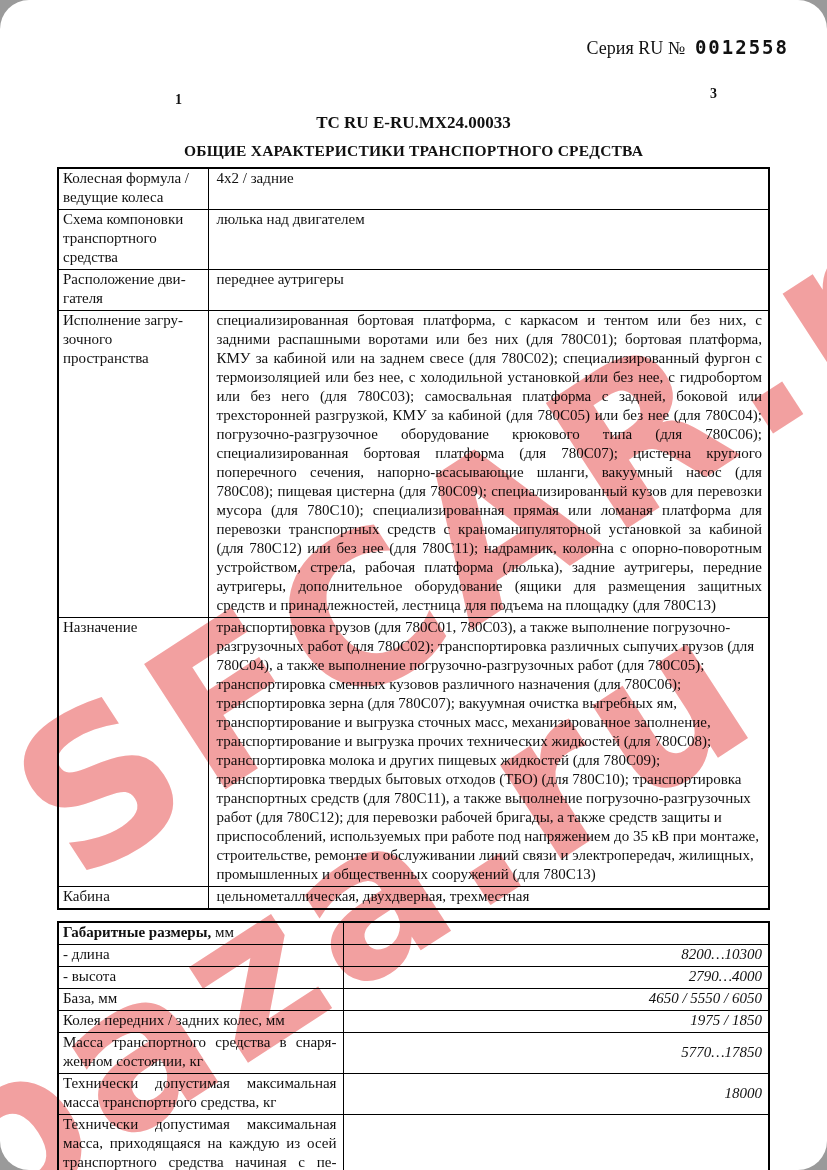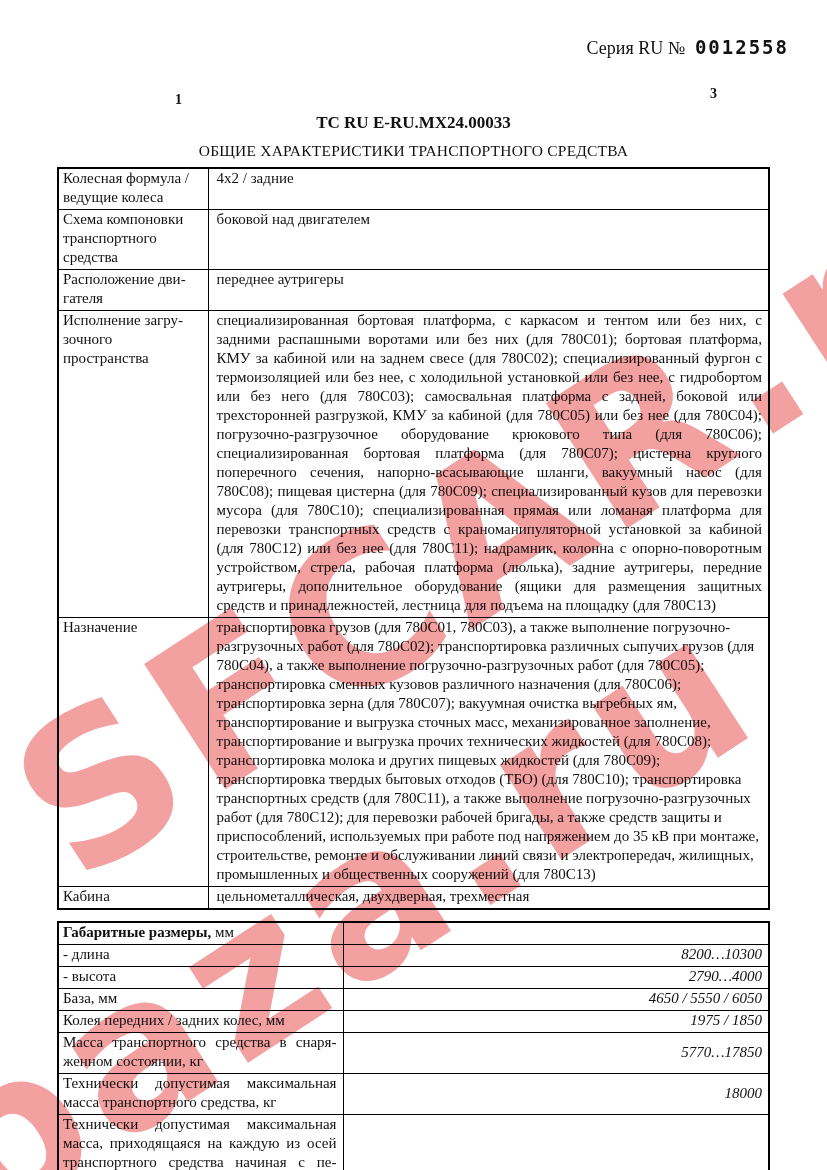--- a/index.html
+++ b/index.html
@@ -3,40 +3,41 @@
 <meta charset="utf-8">
 <style>
   html,body{margin:0;padding:0;background:#9a9a9a;}
   .page{
     position:relative;
     width:827px;height:1170px;
     background:#ffffff;
     overflow:hidden;
     font-family:"Liberation Serif", serif;
     color:#111;
+    border-radius:29px;
   }
   
   .series{
     position:absolute;top:36px;right:38px;
     font-size:18px;white-space:nowrap;
   }
   .series .num{
     font-family:"DejaVu Sans Mono", monospace;
     font-weight:700;font-size:19px;letter-spacing:2px;margin-left:10px;
   }
   .pg{position:absolute;font-weight:700;font-size:14px;}
   .pg1{left:175px;top:92px;}
   .pg3{left:710px;top:86px;}
   .docnum{
     position:absolute;left:57px;top:113px;width:713px;
     text-align:center;font-weight:700;font-size:17px;
   }
   .sect-title{
     position:absolute;left:57px;top:142px;width:713px;
-    text-align:center;font-weight:400;font-size:15.5px;letter-spacing:.2px;
+    text-align:center;font-weight:700;font-size:15.5px;letter-spacing:.2px;
   }
   
   .content{position:absolute;left:57px;top:167px;width:713px;z-index:1;}
   table{
     border-collapse:collapse;table-layout:fixed;width:713px;
     border:2px solid #000;
     font-size:15px;line-height:19px;
   }
   td{
     border:1px solid #000;
@@ -84,21 +85,21 @@
           <col style="width:150px">
           <col>
         </colgroup>
       <tbody>
           <tr>
         <td class="lbl">Колесная формула / ведущие колеса</td>
         <td class="val-l">4х2 / задние</td>
       </tr>
       <tr>
         <td class="lbl">Схема компоновки транспортного средства</td>
-        <td class="val-l">боковой над двигателем</td>
+        <td class="val-l">люлька над двигателем</td>
       </tr>
       <tr>
         <td class="lbl">Расположение дви-гателя</td>
         <td class="val-l">переднее аутригеры</td>
       </tr>
       <tr>
         <td class="lbl">Исполнение загру-зочного пространства</td>
         <td class="val-l just">специализированная бортовая платформа, с каркасом и тентом или без них, с задними распашными воротами или без них (для 780С01); бортовая платформа, КМУ за кабиной или на заднем свесе (для 780С02); специализированный фургон с термоизоляцией или без нее, с холодильной установкой или без нее, с гидробортом или без него (для 780С03); самосвальная платформа с задней, боковой или трехсторонней разгрузкой, КМУ за кабиной (для 780С05) или без нее (для 780С04); погрузочно-разгрузочное оборудование крюкового типа (для 780С06); специализированная бортовая платформа (для 780С07); цистерна круглого поперечного сечения, напорно-всасывающие шланги, вакуумный насос (для 780С08); пищевая цистерна (для 780С09); специализированный кузов для перевозки мусора (для 780С10); специализированная прямая или ломаная платформа для перевозки транспортных средств с краноманипуляторной установкой за кабиной (для 780С12) или без нее (для 780С11); надрамник, колонна с опорно-поворотным устройством, стрела, рабочая платформа (люлька), задние аутригеры, передние аутригеры, дополнительное оборудование (ящики для размещения защитных средств и принадлежностей, лестница для подъема на площадку (для 780С13)</td>
       </tr>
       <tr>

